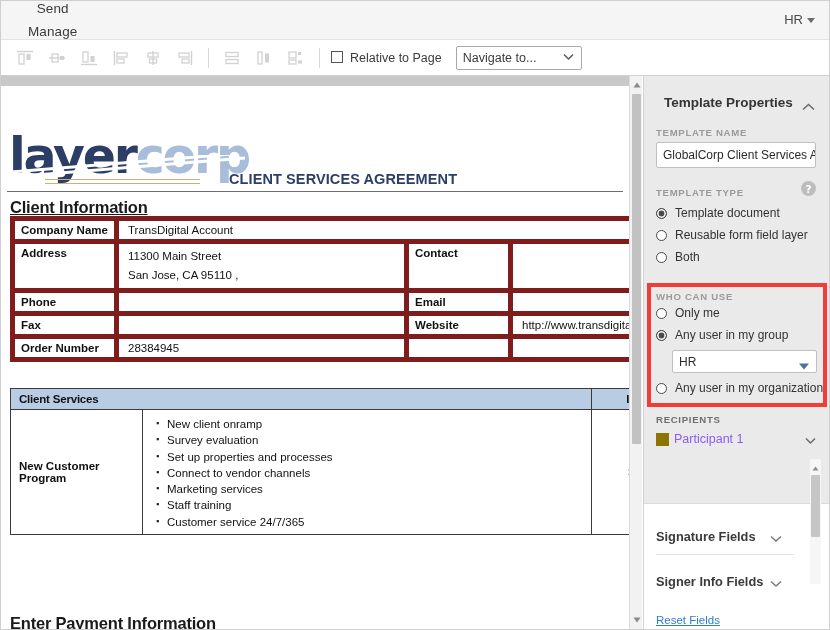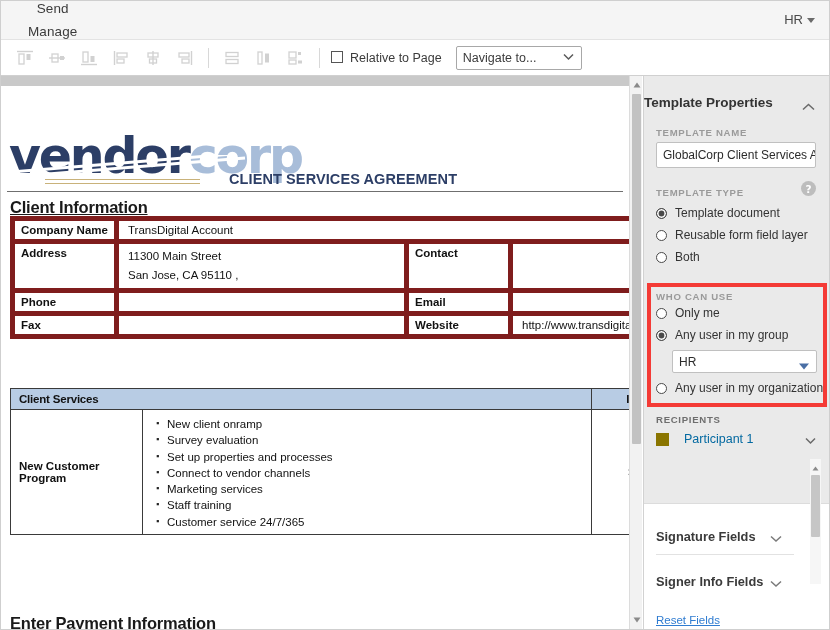--- a/index.html
+++ b/index.html
@@ -162,21 +162,21 @@
   }
   .sb-arrow.up { top: 2px; }
   .sb-arrow.down { bottom: 2px; }
 
   
   .rpanel {
     position: absolute; left: 642px; top: 75px; width: 186px; height: 553px;
     background: #eaeaea; border-left: 1px solid #d2d2d2; overflow: hidden;
   }
   .rp-title {
-    position: absolute; left: 0; top: 19px; font-size: 13.5px;
+    position: absolute; left: 20px; top: 19px; font-size: 13.5px;
     font-weight: 700; color: #333;
   }
   .rp-collapse { position: absolute; right: 14px; top: 21px; }
 
   .rp-label {
     font-size: 9.6px; font-weight: 700; color: #9a9a9a; letter-spacing: .7px;
   }
   .rp-name-lbl { position: absolute; left: 12px; top: 51px; }
   .rp-input {
     position: absolute; left: 12px; top: 66px; width: 160px; height: 26px;
@@ -213,21 +213,21 @@
     background: #fff; border: 1px solid #c0c0c0; border-radius: 2px;
     font-size: 12px; color: #2b2b2b; padding: 0 6px;
     display: flex; align-items: center;
   }
   .rp-group-sel .chev { position: absolute; right: 7px; top: 8px; }
 
   
   .rp-recip-lbl { position: absolute; left: 12px; top: 338px; color: #6e6e6e; }
   .rp-recip-row {
     position: absolute; left: 12px; top: 353px; width: 162px; height: 20px;
-    display: flex; align-items: center; gap: 15px; font-size: 12.5px; color: #0369a1;
+    display: flex; align-items: center; gap: 5px; font-size: 12.5px; color: #8b5cf6;
   }
   .swatch { width: 13px; height: 13px; background: #8a7500; flex: 0 0 auto; }
   .rp-recip-row .chev { position: absolute; right: 2px; top: 5px; }
 
   .rp-lower {
     position: absolute; left: 0; top: 383px; width: 185px; height: 170px;
     background: #ffffff; border-top: 1px solid #dcdcdc; margin-top: 44px;
   }
   .acc-row {
     position: absolute; left: 12px; width: 150px; height: 28px;
@@ -355,21 +355,21 @@
       </span>
     </div>
   </div>
 
   <div class="docpane">
     <div class="doc-topshade"></div>
 
     <div class="doc-page">
 
       <div class="logo-wrap">
-        <div class="logo-text"><span class="logo-a">vendor</span><span class="logo-b">corp</span></div>
+        <div class="logo-text"><span class="logo-a">layer</span><span class="logo-b">corp</span></div>
         <svg class="logo-slash" viewBox="0 0 234 20" preserveAspectRatio="none">
           <line x1="0" y1="17" x2="234" y2="-2" stroke="#ffffff" stroke-width="3"></line>
           <line x1="0" y1="22" x2="234" y2="3" stroke="#ffffff" stroke-width="3"></line>
         </svg>
         <div class="logo-underline"></div>
       </div>
 
       <div class="doc-title">CLIENT SERVICES AGREEMENT</div>
       <div class="rule-main"></div>
 
@@ -394,20 +394,26 @@
           <td class="lbl">Phone</td>
           <td class="val">&nbsp;</td>
           <td class="lbl">Email</td>
           <td class="val">&nbsp;</td>
         </tr>
         <tr>
           <td class="lbl">Fax</td>
           <td class="val">&nbsp;</td>
           <td class="lbl">Website</td>
           <td class="val">http://www.transdigitalcorp.co</td>
+        </tr>
+        <tr>
+          <td class="lbl">Order Number</td>
+          <td class="val">28384945</td>
+          <td class="lbl">&nbsp;</td>
+          <td class="val">&nbsp;</td>
         </tr>
       </tbody>
         </table>
 
       <table class="doc-tbl svctbl">
         <tbody>
             <tr>
           <td class="svc-head" colspan="2">Client Services</td>
           <td class="svc-head-right">Investment</td>
         </tr>

